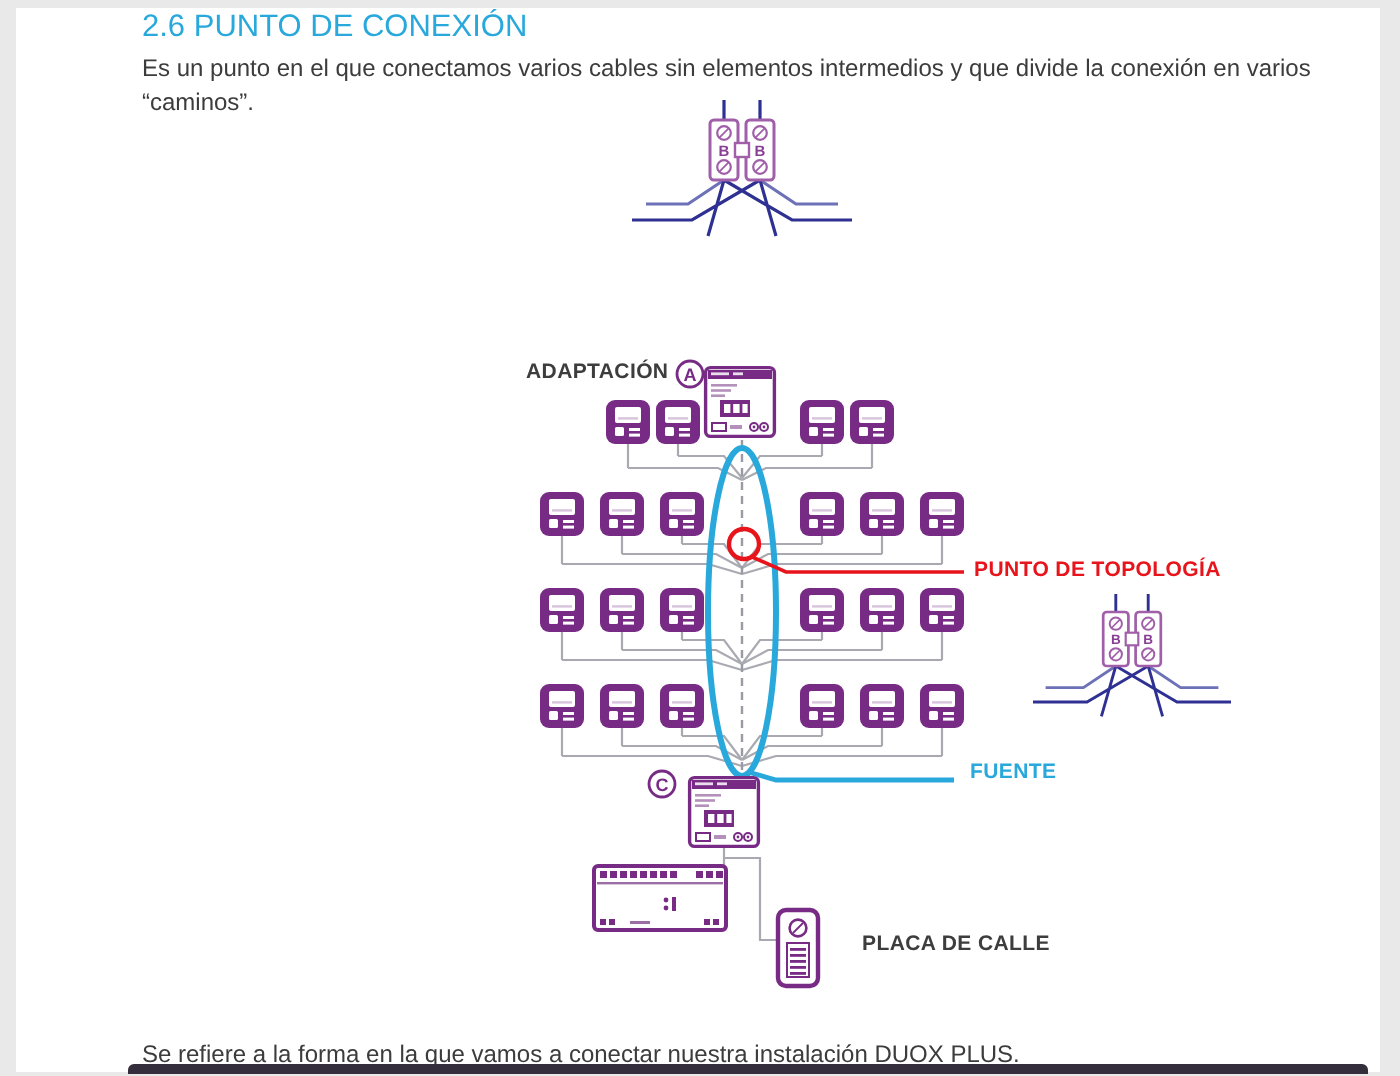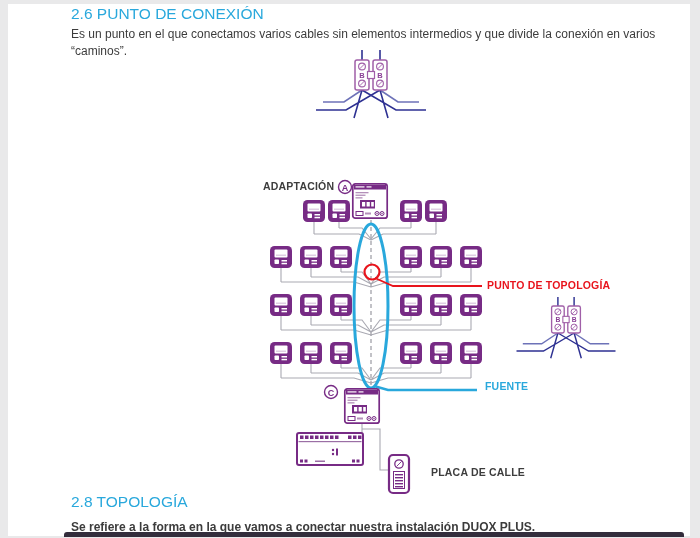--- a/index.html
+++ b/index.html
@@ -23,22 +23,21 @@
   <div class="page"></div>
 
   <div class="h" style="left:71px;top:5px;">2.6 PUNTO DE CONEXIÓN</div>
   <div class="p" style="left:71px;top:26px;width:620px;">Es un punto en el que conectamos varios cables sin elementos intermedios y que divide la conexión en varios “caminos”.</div>
 
   <div class="dlabel" style="left:263px;top:180px;">ADAPTACIÓN</div>
   <div class="dlabel red" style="left:487px;top:279px;">PUNTO DE TOPOLOGÍA</div>
   <div class="dlabel cyan" style="left:485px;top:380px;">FUENTE</div>
   <div class="dlabel" style="left:416px;top:466px;margin-left:15px;">PLACA DE CALLE</div>
 
-  <div class="h" style="left:71px;top:493px;">2.8 TOPOLOGÍA</div>
-  <div class="p" style="left:71px;top:519px;width:620px;font-weight:bold;">Se refiere a la forma en la que vamos a conectar nuestra instalación DUOX PLUS.</div>
+  <div class="p" style="left:71px;top:519px;width:620px;">Se refiere a la forma en la que vamos a conectar nuestra instalación DUOX PLUS.</div>
 
   <div class="next-section-bar"></div>
 
   <svg class="diagram-svg" viewBox="0 0 700 538">
     <defs>
 
       <g id="ph">
         <rect x="0" y="0" width="22" height="22" rx="4.5" fill="#772b85"></rect>
         <rect x="4.5" y="3.5" width="13" height="8" rx="1" fill="#ffffff"></rect>
         <rect x="6" y="8.6" width="10" height="1.2" fill="#d8c3dc"></rect>

